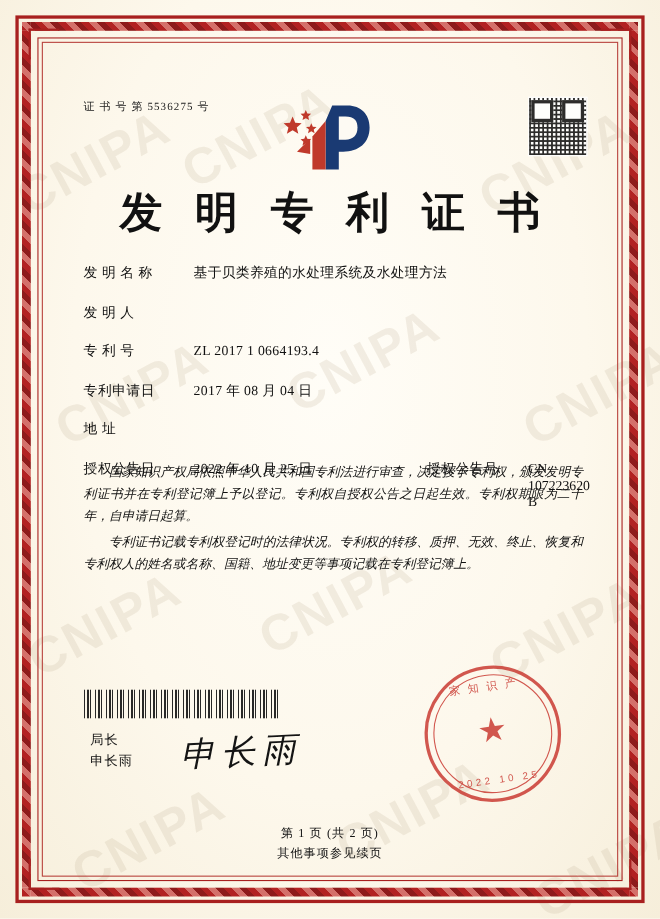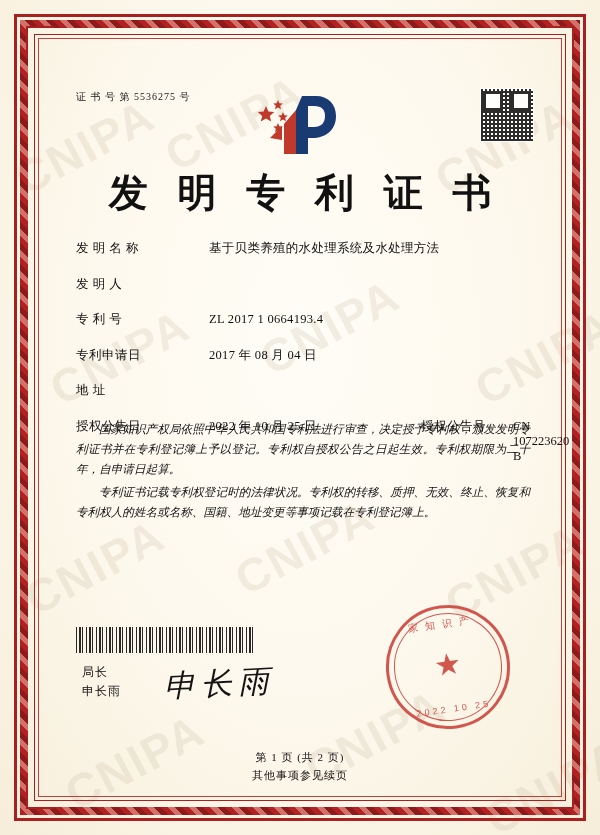--- a/index.html
+++ b/index.html
@@ -142,21 +142,21 @@
     align-items: baseline;
     margin-bottom: 18.5px;
     font-size: 12.5px;
     color: #111;
   }
   .label {
     width: 100px;
     flex: none;
     letter-spacing: 0.5px;
   }
-  .value { flex: 1; letter-spacing: 0.3px; margin-left: 33px; }
+  .value { flex: 1; letter-spacing: 0.3px; }
   .row.dual .value { flex: none; width: 212px; }
   .row.dual .label2 { width: 92px; flex: none; letter-spacing: 0.5px; }
   .row.dual .value2 { flex: 1; }
 
   
   .paras {
     position: absolute;
     left: 30px; right: 24px; top: 372px;
     font-size: 11.6px;
     line-height: 20px;

